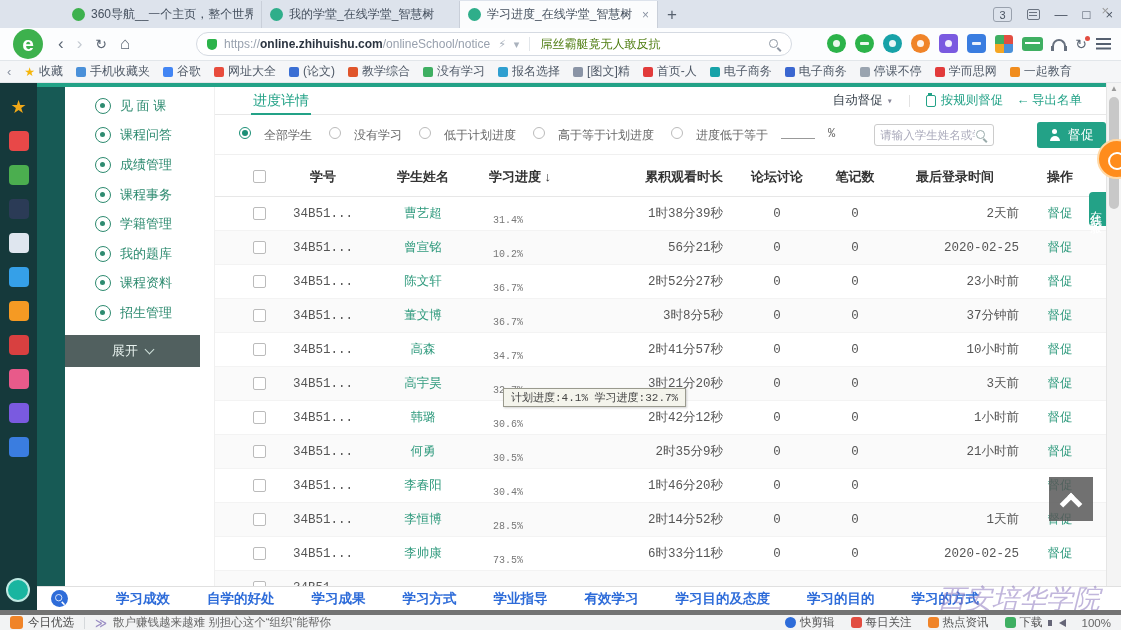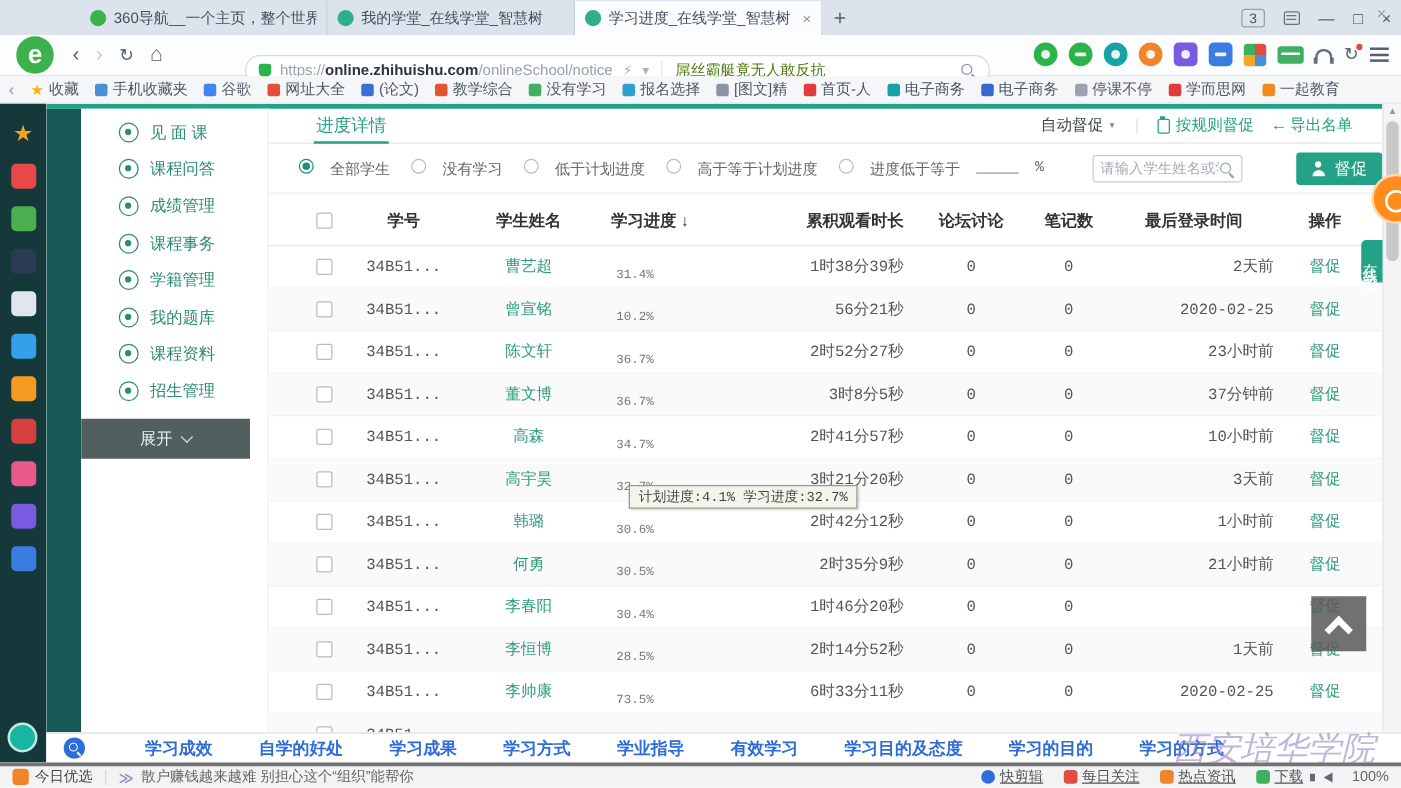--- a/index.html
+++ b/index.html
@@ -20,21 +20,21 @@
   .badge3 { border:1px solid #99a1ad; border-radius:3px; padding:0 5px; height:15px; line-height:14px; font-size:11px; }
   .tabs-menu-icon { width:13px; height:11px; border:1.5px solid #6b7481; border-radius:2px; position:relative; }
   .tabs-menu-icon::after { content:""; position:absolute; left:1px; top:2px; width:8px; height:1.5px; background:#6b7481; box-shadow:0 3px 0 #6b7481; }
   .wc { font-size:13px; }
 
   
   .toolbar { position:absolute; left:0; top:28px; width:100%; height:33px; background:#fcfdfe; border-bottom:1px solid #e2e6ea; }
   .elogo { position:absolute; left:13px; top:1px; width:30px; height:30px; border-radius:50%; background:#3db14d; color:#fff; font-weight:bold; font-size:21px; text-align:center; line-height:29px; }
   .nav-btns { position:absolute; left:58px; top:0; height:32px; display:flex; align-items:center; gap:13px; color:#5a6573; font-size:17px; }
   .nav-dim { color:#c3c9d1; }
-  .addressbar { position:absolute; left:196px; top:16px; width:596px; height:24px; background:#fff; border:1px solid #d5dae2; border-radius:12px; display:flex; align-items:center; padding:0 10px; color:#98a1ae; font-size:12px; white-space:nowrap; overflow:hidden; }
+  .addressbar { position:absolute; left:196px; top:4px; width:596px; height:24px; background:#fff; border:1px solid #d5dae2; border-radius:12px; display:flex; align-items:center; padding:0 10px; color:#98a1ae; font-size:12px; white-space:nowrap; overflow:hidden; }
   .shield { width:10px; height:11px; background:#2cb34a; border-radius:2px 2px 5px 5px; margin-right:7px; flex:none; }
   .url-host { color:#2b3440; font-weight:bold; }
   .ab-ico { margin-left:8px; color:#aab2bd; font-size:11px; }
   .ab-div { width:1px; height:14px; background:#e2e6ea; margin:0 10px; }
   .hot-search { color:#4d7c0f; }
   .mag { width:13px; height:13px; position:relative; display:inline-block; flex:none; }
   .mag::before { content:""; position:absolute; left:1px; top:1px; width:7px; height:7px; border:1.5px solid currentColor; border-radius:50%; }
   .mag::after { content:""; position:absolute; left:9.5px; top:9.5px; width:4.5px; height:1.5px; background:currentColor; transform:rotate(45deg); transform-origin:0 0; }
   .ab-mag { margin-left:auto; color:#8d96a3; }
   .toolbar-icons { position:absolute; right:10px; top:6px; display:flex; align-items:center; gap:9px; }
@@ -132,27 +132,27 @@
   
   .floatbar { position:absolute; left:37px; top:586px; width:1084px; height:24px; background:#fff; border-top:1px solid #e0e0e0; display:flex; align-items:center; z-index:7; }
   .solog { width:17px; height:17px; border-radius:50%; background:#2e6cd9; margin-left:14px; position:relative; color:#fff; flex:none; }
   .solog .mag { position:absolute; left:2px; top:2px; transform:scale(.8); }
   .flinks { display:flex; gap:37px; margin-left:48px; font-size:13.5px; font-weight:bold; color:#2e6cd9; white-space:nowrap; }
   .flink { color:#2e6cd9; text-decoration:none; }
   .fclose { position:absolute; right:12px; top:3px; color:#999; font-size:13px; z-index:9; }
   .watermark { position:absolute; left:938px; top:581px; font-family:"DejaVu Serif","Liberation Serif",serif; font-style:italic; font-size:27px; color:rgba(142,122,192,.55); z-index:8; white-space:nowrap; }
 
   
-  .statusbar { position:absolute; left:0; top:610px; width:100%; height:20px; background:#f2f3f4; border-top:3px solid #737373; display:flex; align-items:center; font-size:11.5px; color:#666; z-index:9; padding:0 10px; }
+  .statusbar { position:absolute; left:0; top:610px; width:100%; height:20px; background:#f2f3f4; border-top:5px solid #737373; display:flex; align-items:center; font-size:11.5px; color:#666; z-index:9; padding:0 10px; }
   .sb-ico { width:13px; height:13px; border-radius:3px; background:#f08429; margin-right:5px; flex:none; }
   .sb-label { color:#444; }
   .sb-sep { width:1px; height:12px; background:#d5d8db; margin:0 10px; }
   .sb-arr { color:#9b8ec4; margin-right:6px; font-weight:bold; }
   .sb-right { margin-left:auto; display:flex; align-items:center; gap:16px; }
-  .sb-tool { display:flex; align-items:center; gap:4px; color:#555;text-decoration:underline; }
+  .sb-tool { display:flex; align-items:center; gap:4px; color:#555; }
   .t-dot { width:11px; height:11px; border-radius:3px; flex:none; }
   .t0 { background:#2e6cd9; border-radius:50%; } .t1 { background:#e24d41; } .t2 { background:#f08429; } .t3 { background:#3faf62; }
   .spk { width:0; height:0; border-top:4px solid transparent; border-bottom:4px solid transparent; border-right:7px solid #667; position:relative; }
   .spk::after { content:""; position:absolute; left:-11px; top:-3px; width:4px; height:6px; background:#667; }
 </style>
 </head>
 <body>
 
 <div class="screen">
 

